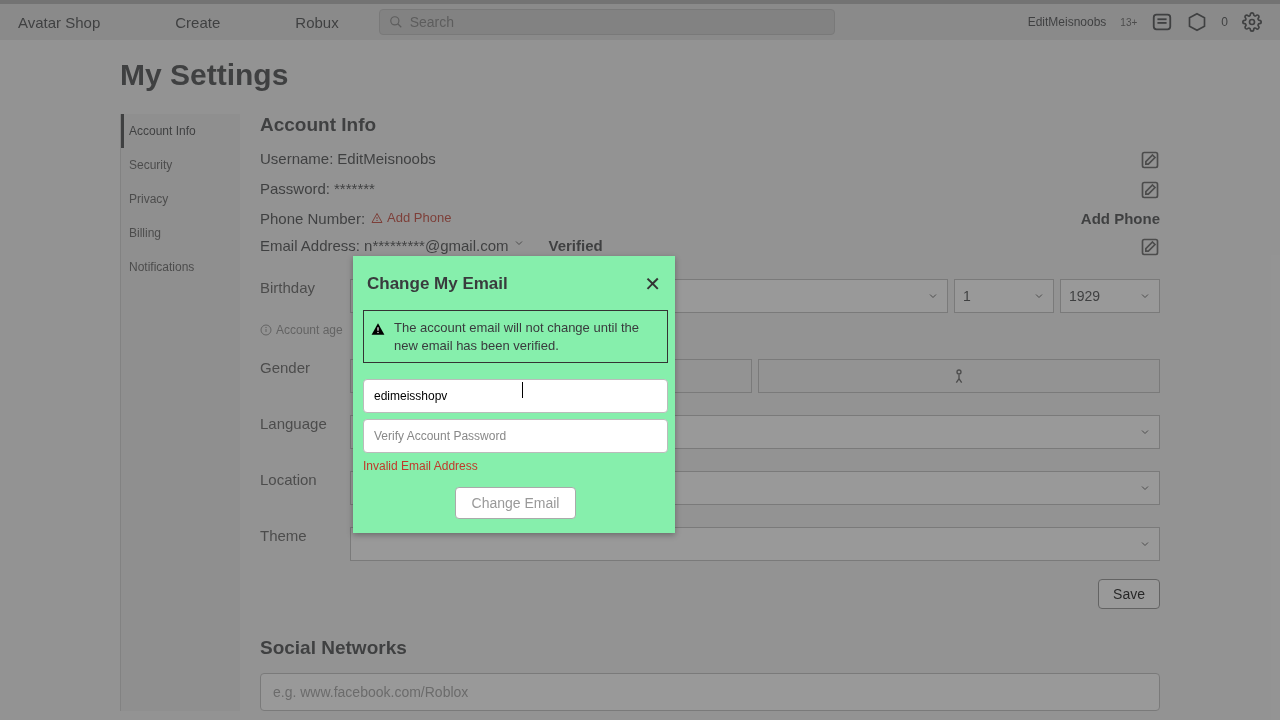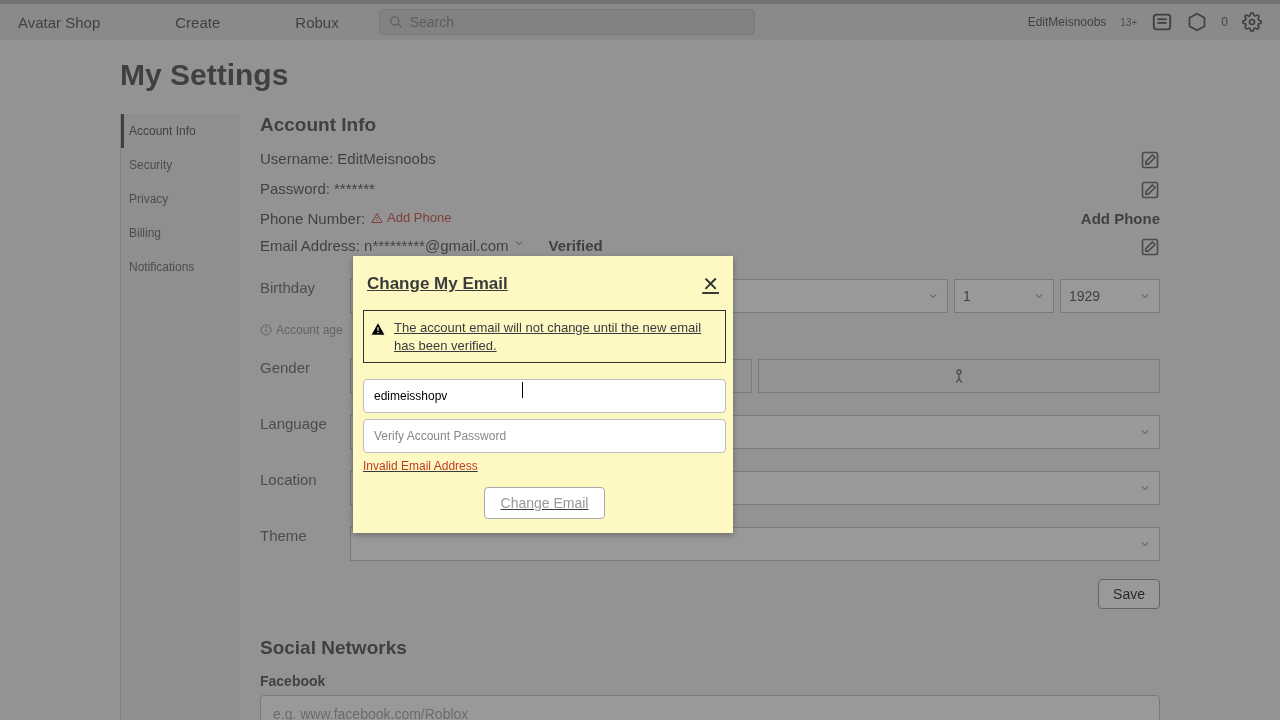--- a/index.html
+++ b/index.html
@@ -3,21 +3,21 @@
 <meta charset="utf-8">
 <style>
 * { box-sizing: border-box; margin: 0; padding: 0; font-family: Arial, Helvetica, sans-serif; }
 body { background: #f2f2f2; color: #393b3d; width: 1280px; height: 720px; overflow: hidden; position: relative; }
 
 .topbar { background: #dedede; height: 40px; display: flex; align-items: center; padding: 0 18px; border-top: 4px solid #aaa; }
 .topbar .nav { display: flex; gap: 75px; }
 .topbar .nav a { color: #393b3d; text-decoration: none; font-size: 15px; font-weight: 500; }
 .searchwrap { margin-left: 40px; position: relative; }
 .searchwrap svg { position: absolute; left: 10px; top: 6px; }
-.topbar input.search { width: 376px; height: 26px; border-radius: 4px; border: 1px solid #b8b8b8; background: #ccc; padding: 0 10px 0 30px; font-size: 14px; color: #666; }
+.topbar input.search { width: 456px; height: 26px; border-radius: 4px; border: 1px solid #b8b8b8; background: #ccc; padding: 0 10px 0 30px; font-size: 14px; color: #666; }
 .topbar input.search::placeholder { color: #7a7a7a; }
 .topright { margin-left: auto; display: flex; align-items: center; gap: 14px; font-size: 12px; color: #393b3d; }
 .topright .user { font-size: 12px; }
 .topright .age { font-size: 10px; color: #555; }
 .iconbtn { display: flex; align-items: center; justify-content: center; cursor: pointer; }
 
 .page { padding: 18px 120px 0 120px; }
 h1.title { font-size: 30px; font-weight: 800; margin-bottom: 22px; }
 
 .layout { display: flex; gap: 20px; }
@@ -48,21 +48,21 @@
 .savebar { display: flex; justify-content: flex-end; margin-top: 18px; }
 .savebtn { border: 1px solid #888; background: #fff; padding: 6px 14px; font-size: 14px; border-radius: 4px; cursor: pointer; }
 
 h2.social { margin-top: 28px; }
 .sgroup { margin-top: 12px; }
 .sgroup .slabel { font-size: 14px; font-weight: 600; margin-bottom: 6px; }
 .sinput { width: 100%; height: 38px; border: 1px solid #bbb; border-radius: 4px; padding: 0 12px; font-size: 14px; background: #fff; }
 .sinput::placeholder { color: #999; }
 
 .overlay { position: absolute; inset: 0; background: rgba(70,70,70,0.55); z-index: 100; }
-.modal { position: absolute; left: 353px; top: 256px; width: 380px; background: #fef9c3; z-index: 200; box-shadow: 0 2px 6px rgba(0,0,0,0.3); text-decoration: underline; }
+.modal { position: absolute; left: 353px; top: 256px; width: 322px; background: #86efac; z-index: 200; box-shadow: 0 2px 6px rgba(0,0,0,0.3); }
 .modal .mheader { display: flex; align-items: center; padding: 16px 14px 14px 14px; }
 .modal .mtitle { font-size: 17px; font-weight: 700; }
 .modal .mclose { margin-left: auto; font-size: 20px; cursor: pointer; color: #333; }
 .modal .mbody { padding: 0 7px 14px 10px; }
 .alertbox { border: 1px solid #333; padding: 8px 8px 8px 30px; font-size: 13px; line-height: 1.35; margin-bottom: 10px; position: relative; }
 .alertbox .warnicon { position: absolute; left: 7px; top: 11px; }
 .minput { width: 100%; height: 34px; border: 1px solid #bbb; border-radius: 4px; padding: 0 10px; font-size: 12px; margin-top: 6px; }
 .minput::placeholder { color: #888; }
 .merr { color: #c0392b; font-size: 12px; margin-top: 6px; }
 .mfoot { display: flex; justify-content: center; margin-top: 14px; }
@@ -272,21 +272,20 @@
           </div>
       </div>
 
       <div class="savebar">
         <button class="savebtn">Save</button>
       </div>
 
       <h2 class="section social">Social Networks</h2>
 
       <div class="sgroup">
-        <div class="slabel">Facebook</div>
         <input class="sinput" placeholder="e.g. www.facebook.com/Roblox" style="">
       </div>
 
     </div>
   </div>
 </div>
 
 <div class="overlay"></div>
 
 <div class="modal">

